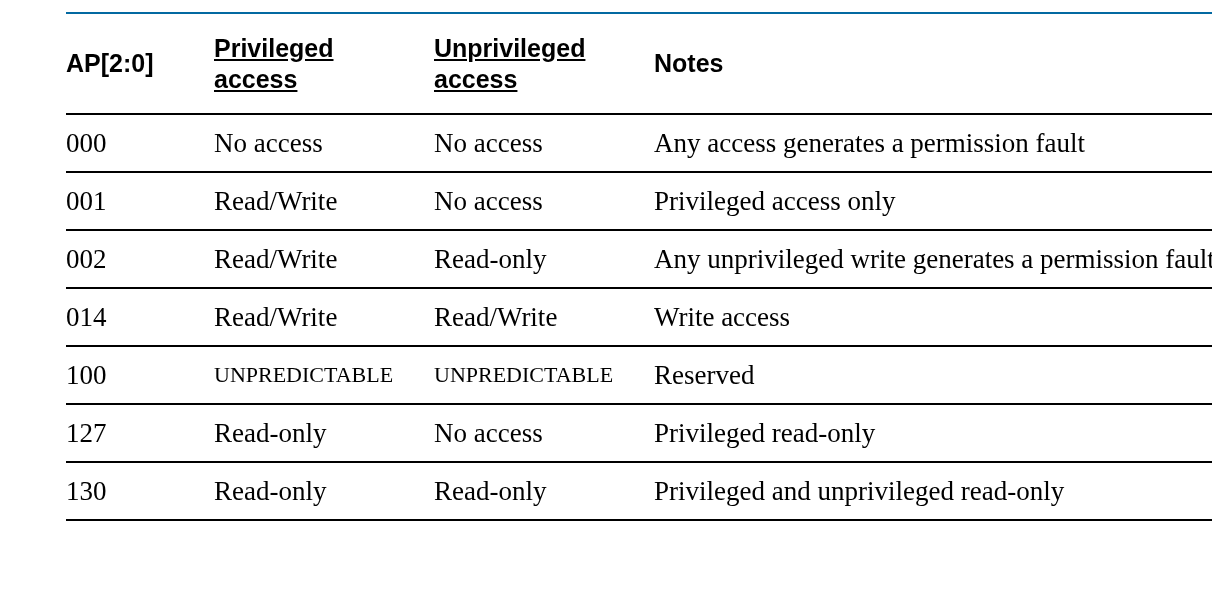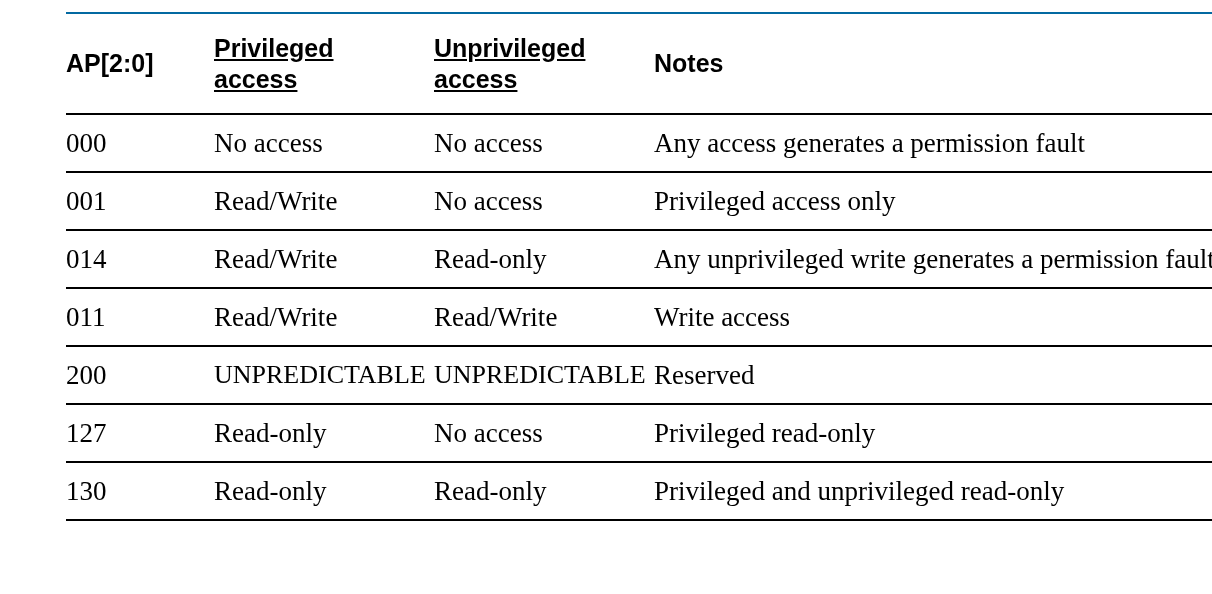--- a/index.html
+++ b/index.html
@@ -45,21 +45,21 @@
     font-size: 27px;
     height: 56px;
   }
   .c1 { padding-left: 12px; font-family: Liberation Serif, serif; }
   .hdr-wrap {
     display: inline-block;
     max-width: 170px;
     text-decoration: underline;
   }
   td.caps {
-    font-size: 26px;
+    font-size: 22px;
   }
 </style>
 </head>
 <body>
 
 <table class="doc-table">
   <colgroup>
     <col style="width:148px">
     <col style="width:220px">
     <col style="width:220px">
@@ -80,33 +80,33 @@
       <td>No access</td>
       <td>Any access generates a permission fault</td>
     </tr>
     <tr>
       <td class="c1">001</td>
       <td>Read/Write</td>
       <td>No access</td>
       <td>Privileged access only</td>
     </tr>
     <tr>
-      <td class="c1">014</td>
+      <td class="c1">002</td>
       <td>Read/Write</td>
       <td>Read-only</td>
       <td>Any unprivileged write generates a permission fault</td>
     </tr>
     <tr>
-      <td class="c1">011</td>
+      <td class="c1">014</td>
       <td>Read/Write</td>
       <td>Read/Write</td>
       <td>Write access</td>
     </tr>
     <tr>
-      <td class="c1">200</td>
+      <td class="c1">100</td>
       <td class="caps">UNPREDICTABLE</td>
       <td class="caps">UNPREDICTABLE</td>
       <td>Reserved</td>
     </tr>
     <tr>
       <td class="c1">127</td>
       <td>Read-only</td>
       <td>No access</td>
       <td>Privileged read-only</td>
     </tr>

